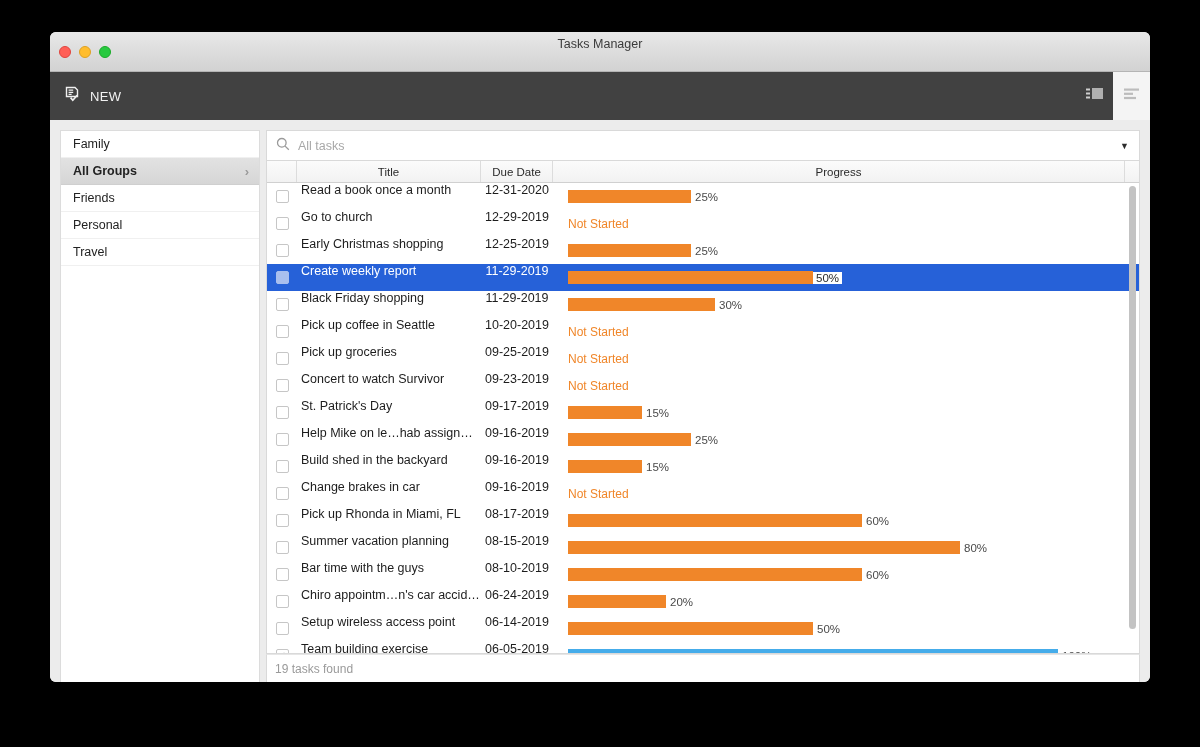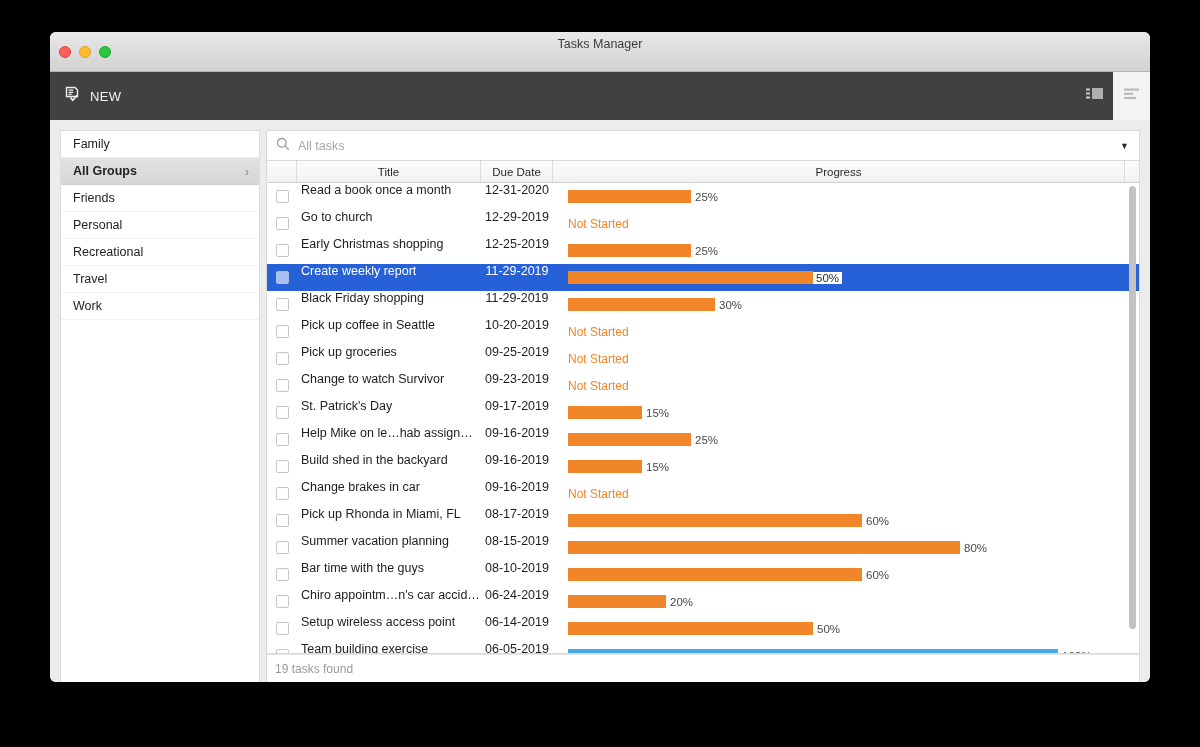--- a/index.html
+++ b/index.html
@@ -213,27 +213,21 @@
           <span>All Groups</span>
           <span class="chev">›</span>
         </div>
         <div class="grp">
           <span>Friends</span>
         </div>
         <div class="grp">
           <span>Personal</span>
         </div>
         <div class="grp">
-          <span>Recreational</span>
-        </div>
-        <div class="grp">
           <span>Travel</span>
-        </div>
-        <div class="grp">
-          <span>Work</span>
         </div>
       </div>
 
     <div id="content">
 
       <div id="search">
         <span>
           <svg width="14" height="14" viewBox="0 0 14 14">
             <circle cx="5.8" cy="5.8" r="4.3" fill="none" stroke="#9a9a9a" stroke-width="1.3"></circle>
             <line x1="9.1" y1="9.1" x2="12.8" y2="12.8" stroke="#9a9a9a" stroke-width="1.3"></line>
@@ -332,21 +326,21 @@
                 <div class="cell-ttl">Pick up groceries</div>
                 <div class="cell-due">09-25-2019</div>
                 <div class="cell-prg">
                   <span class="notstarted">Not Started</span>
                 </div>
               </div>
               <div class="row">
                 <div class="cell-chk">
                   <span class="cbox"></span>
                 </div>
-                <div class="cell-ttl">Change to watch Survivor</div>
+                <div class="cell-ttl">Concert to watch Survivor</div>
                 <div class="cell-due">09-23-2019</div>
                 <div class="cell-prg">
                   <span class="notstarted">Not Started</span>
                 </div>
               </div>
               <div class="row">
                 <div class="cell-chk">
                   <span class="cbox"></span>
                 </div>
                 <div class="cell-ttl">St. Patrick's Day</div>

